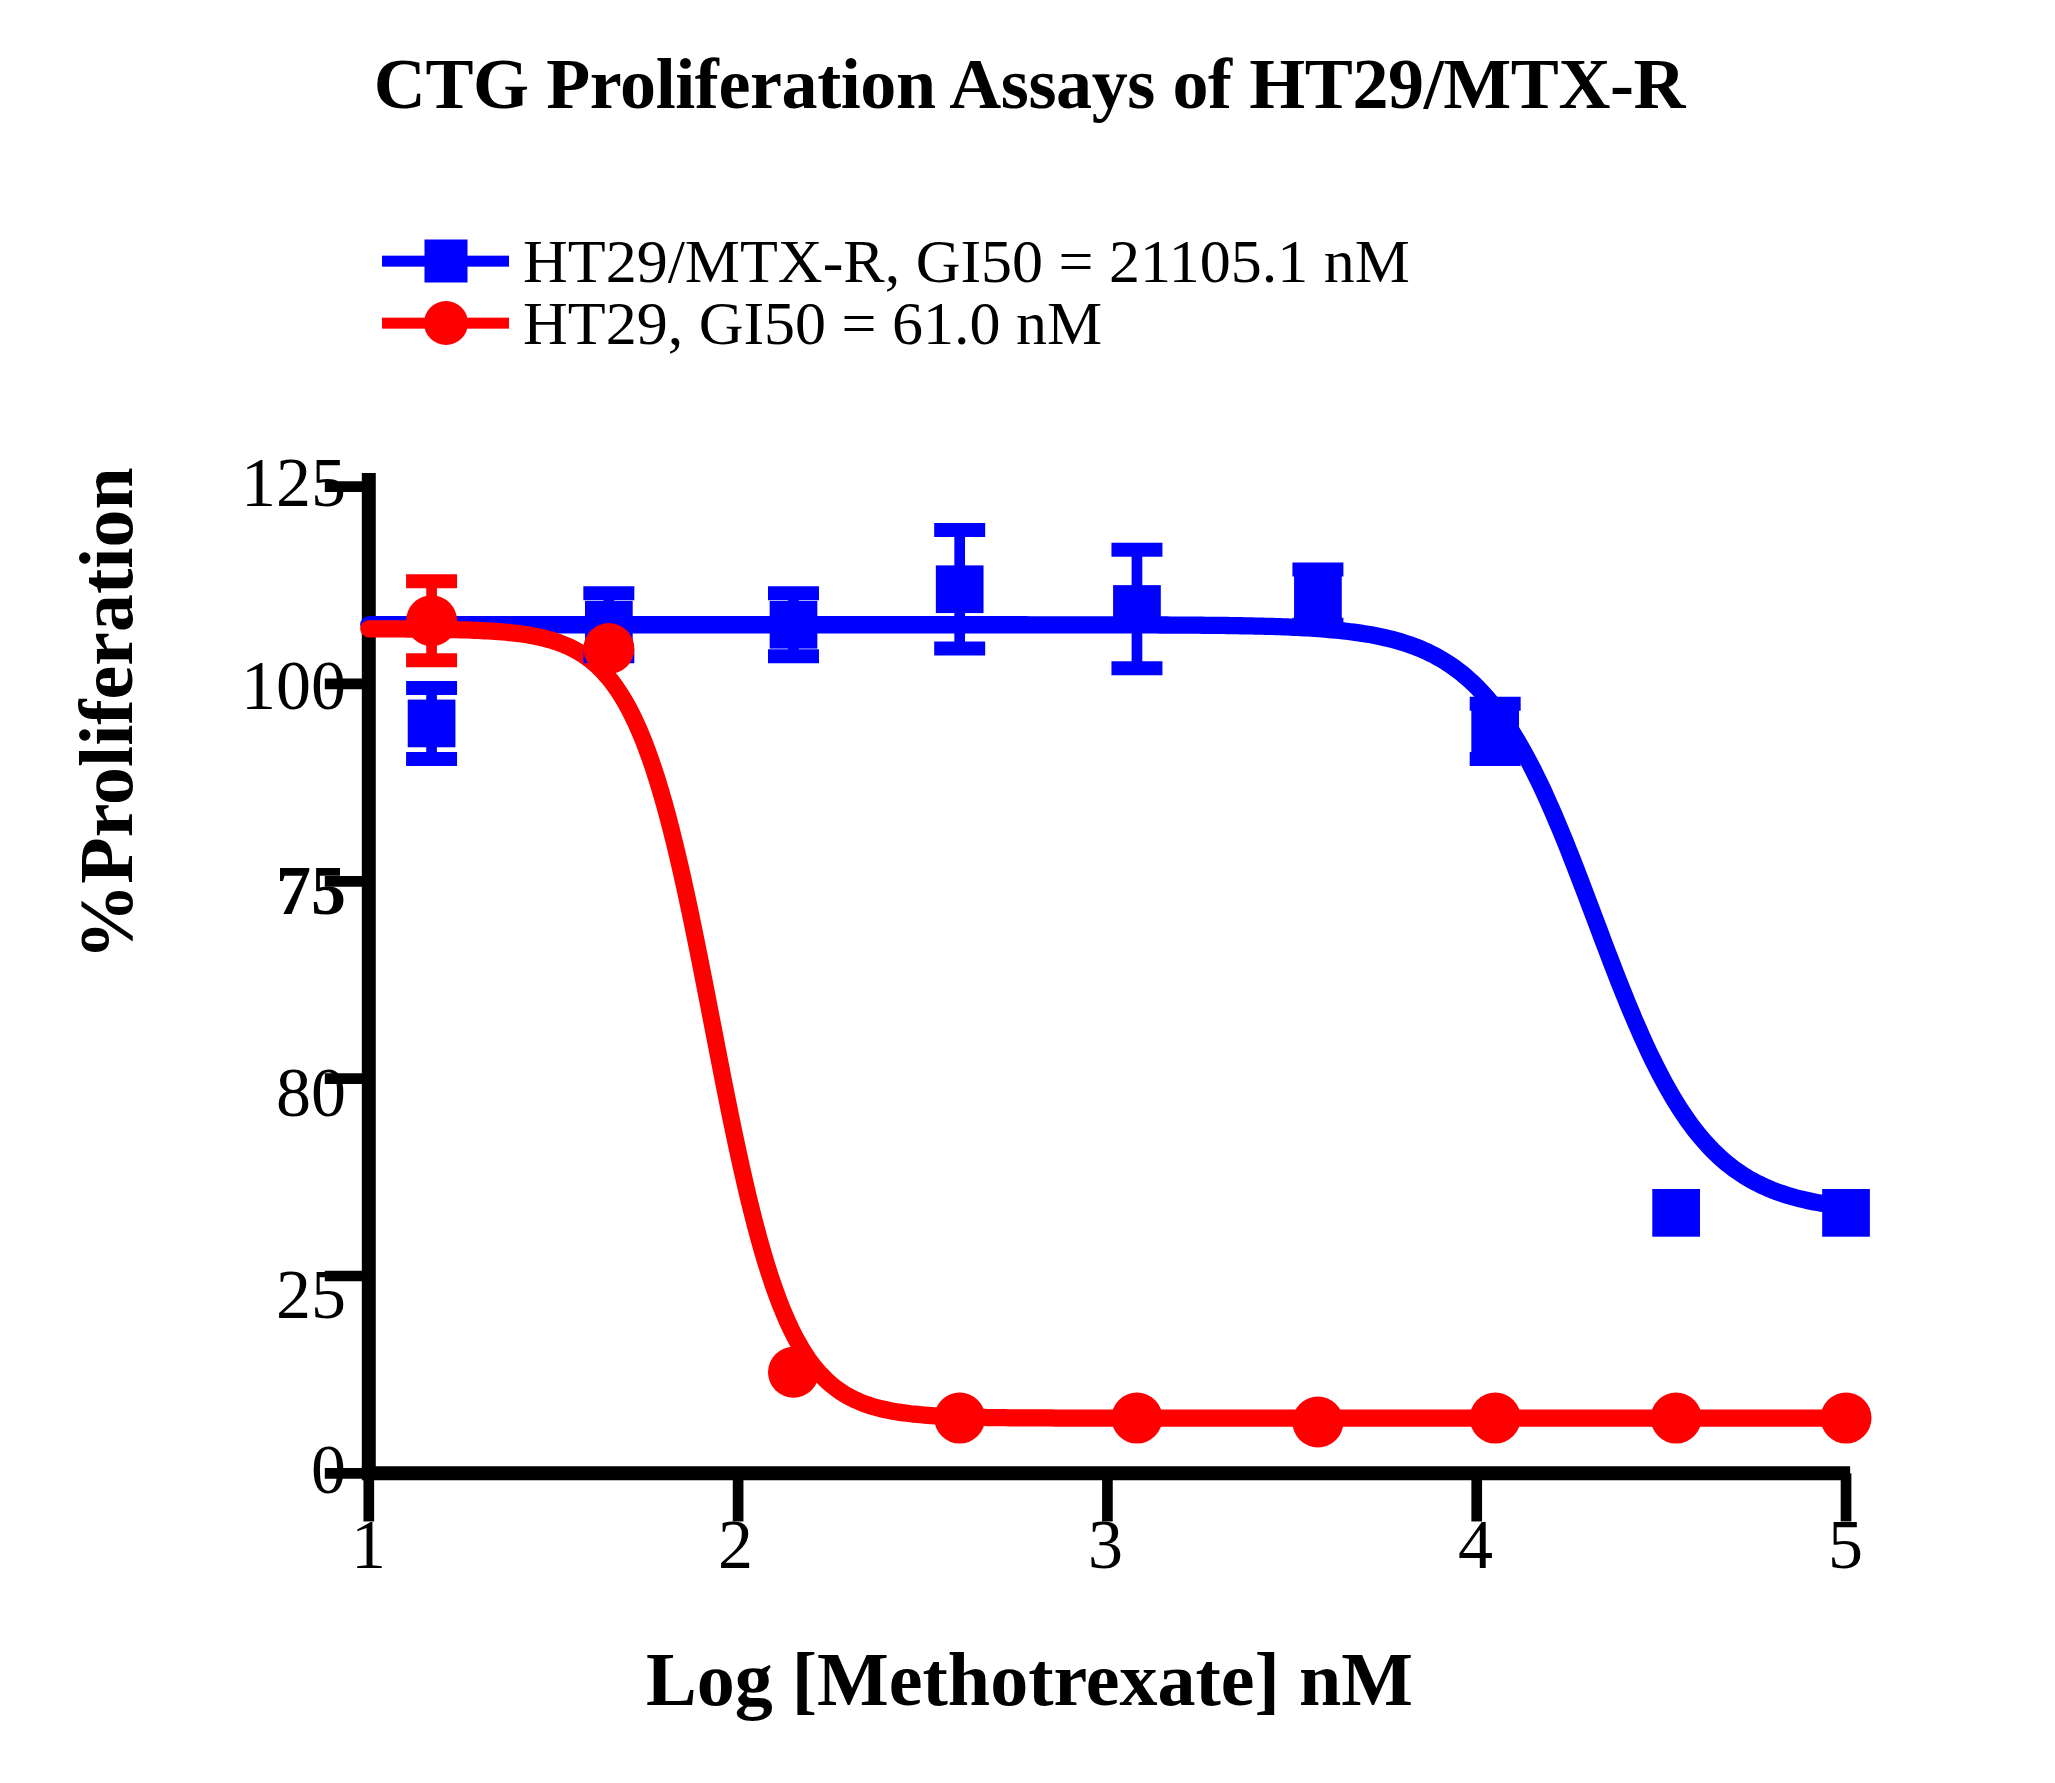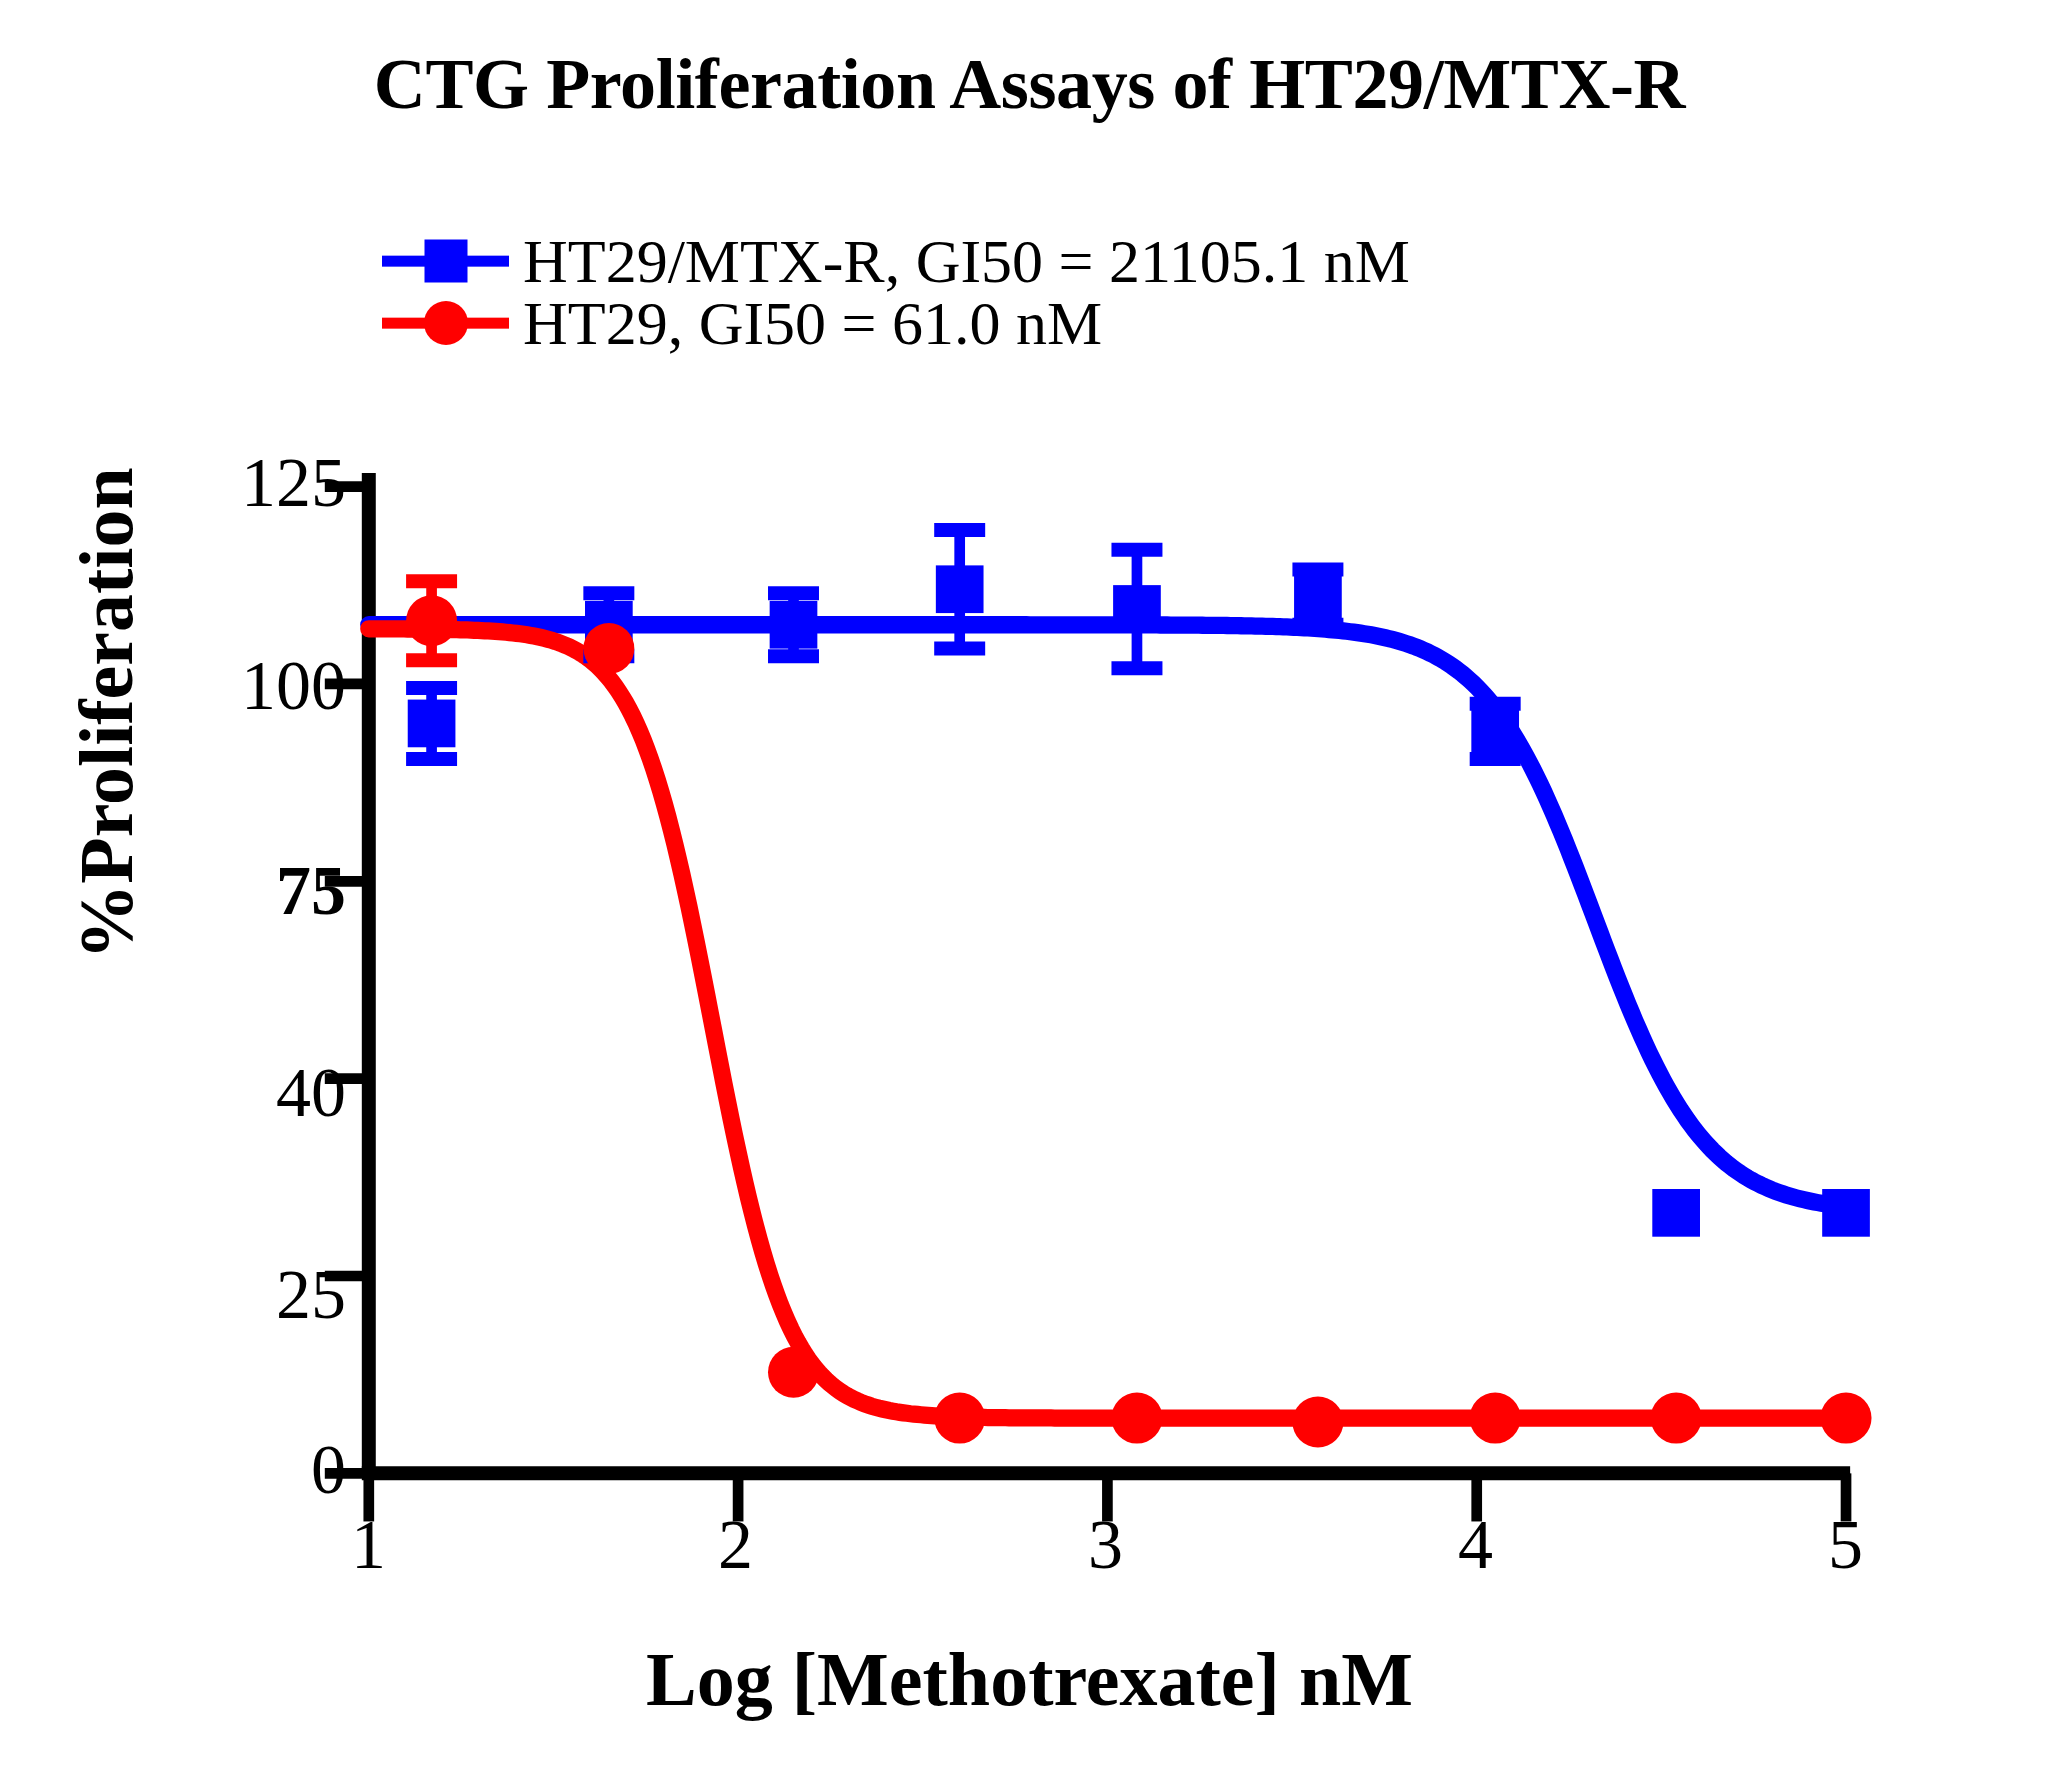--- a/index.html
+++ b/index.html
@@ -53,21 +53,21 @@
       <span class="lg-txt">HT29, GI50 = 61.0 nM</span>
     </div>
   </div>
 
   <div class="ylab">%Proliferation</div>
   <div class="xlab">Log [Methotrexate] nM</div>
 
   <div class="ytick" style="left:173px;top:443px;">125</div>
   <div class="ytick" style="left:173px;top:646px;">100</div>
   <div class="ytick" style="left:173px;top:851px;font-weight:bold;">75</div>
-  <div class="ytick" style="left:173px;top:1053px;">40</div>
+  <div class="ytick" style="left:173px;top:1053px;">80</div>
   <div class="ytick" style="left:173px;top:1255px;">25</div>
   <div class="ytick" style="left:173px;top:1430px;">0</div>
 
   <div class="xtick" style="left:307px;top:1505px;">1</div>
   <div class="xtick" style="left:674px;top:1505px;">2</div>
   <div class="xtick" style="left:1044px;top:1505px;">3</div>
   <div class="xtick" style="left:1414px;top:1505px;">4</div>
   <div class="xtick" style="left:1784px;top:1505px;">5</div>
 
   <svg class="plot" id="plot-svg" viewBox="0 0 5008 4338">

